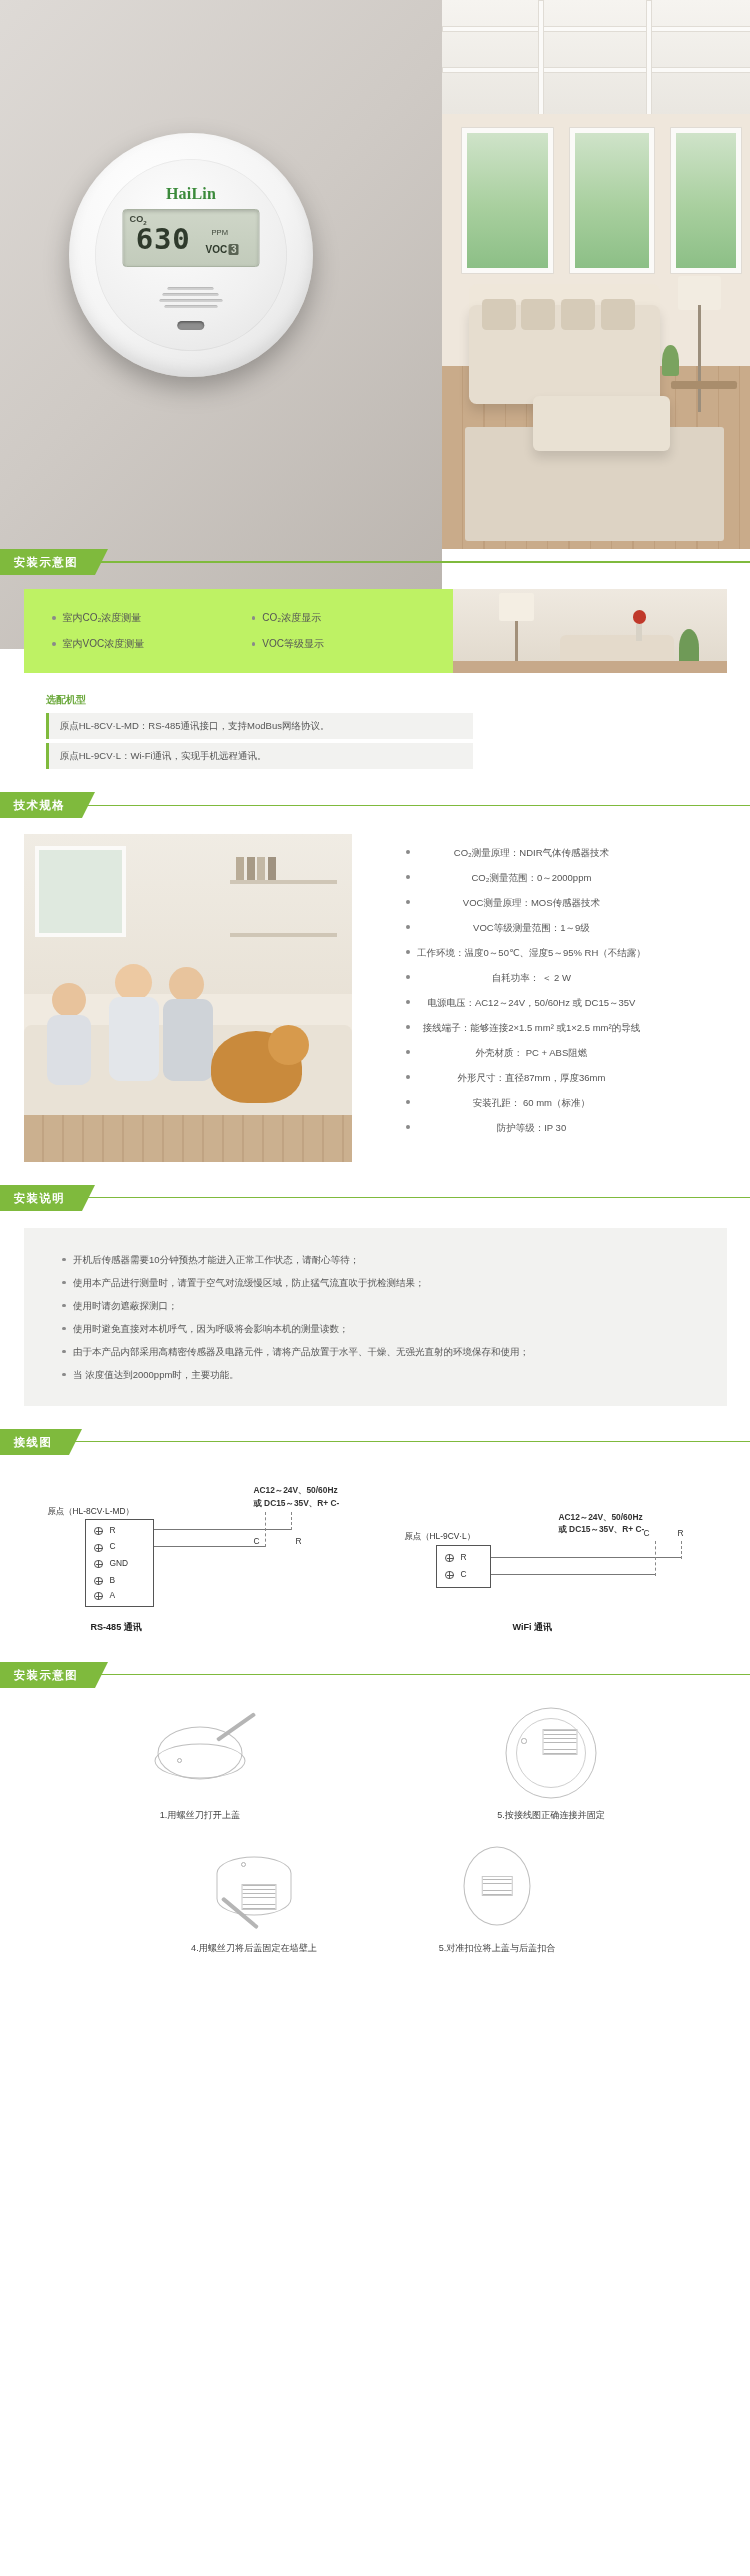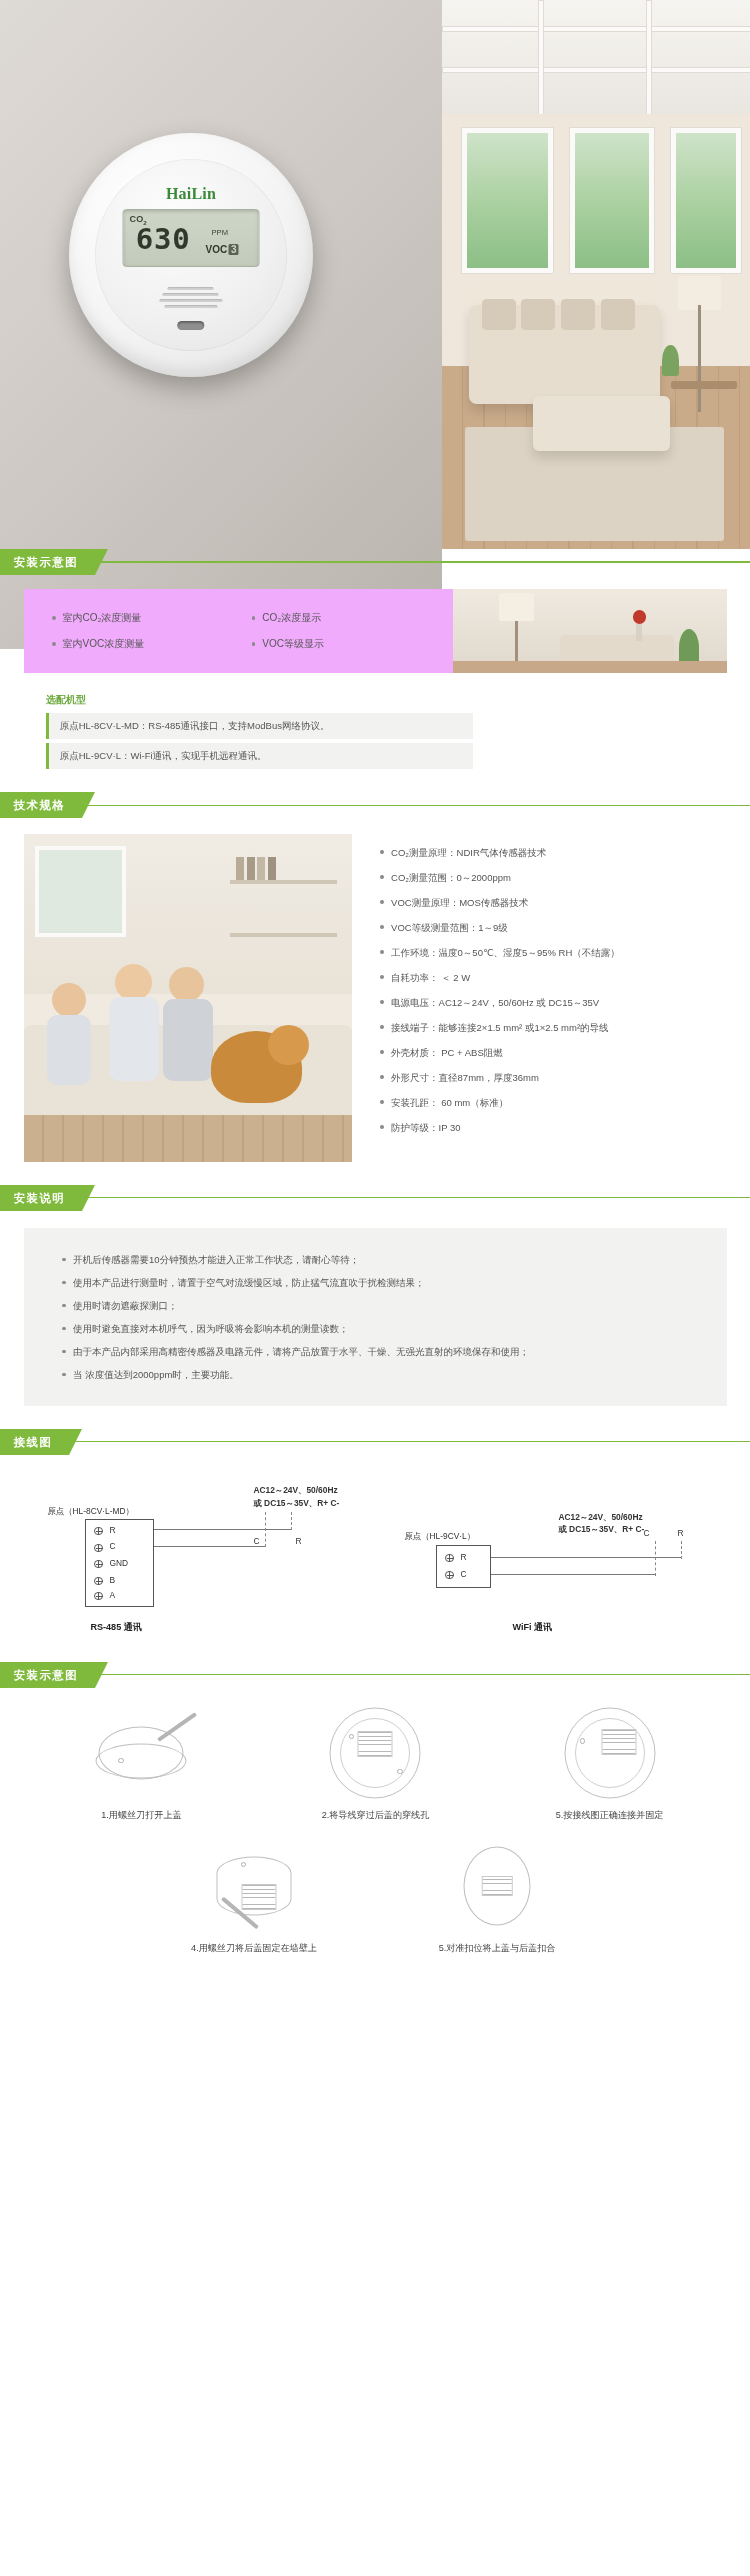--- a/index.html
+++ b/index.html
@@ -102,21 +102,21 @@
     content: ""; position: absolute; right: -13px; top: 0;
     border-top: 26px solid #7fba3d; border-right: 13px solid transparent;
   }
   .sec-head .rule {
     position: absolute; left: 0; right: 0; top: 12.2px; height: 1.5px; background: #7fba3d; z-index: 1;
   }
   .sec-wrap { padding: 0 0 0 0; }
 
   
   .func-box {
-    margin: 13.7px 24.4px 0 24.4px; background: #f0abfc; height: 84px;
+    margin: 13.7px 24.4px 0 24.4px; background: #bef264; height: 84px;
     position: relative; overflow: hidden; display: flex; align-items: center;
   }
   .func-list { width: 427px; padding-left: 27.4px; display: flex; flex-wrap: wrap; }
   .func-list li {
     list-style: none; width: 50%; font-size: 10px; color: #555; line-height: 26px;
     position: relative; padding-left: 10.7px;
   }
   .func-list li:before {
     content: ""; position: absolute; left: 0; top: 11.4px;
     width: 3.8px; height: 3.8px; background: #8a8a8a; border-radius: 50%;
@@ -150,21 +150,21 @@
   .si-shelf2 { position:absolute; left:206px; top:99px; width:107px; height:4.6px; background:#cfc6b6;}
   .si-book { position:absolute; width:7.6px; height:23px; background:#b9ac97; top:23px;}
   .si-sofa { position:absolute; left:0; top:191px; width:328px; height:91px; background:#e9e2d6; border-radius:7.6px 7.6px 0 0;}
   .si-sofa-back { position:absolute; left:0; top:160px; width:328px; height:40px; background:#f0eae0;}
   .si-person { position:absolute; border-radius:50%; }
   .si-dog { position:absolute; left:187px; top:197px; width:91px; height:72px; background:#c98a3c; border-radius:50% 50% 40% 40%;}
   .si-dog-head { position:absolute; left:244px; top:191px; width:41px; height:40px; background:#d79a4c; border-radius:50%;}
   .si-floor { position:absolute; left:0; bottom:0; width:100%; height:47px;
     background: repeating-linear-gradient(90deg,#cbb08f 0 18.3px,#c0a382 18.3px 20px);}
 
-  .spec-list { padding-left: 28px; padding-top: 6.1px; }
+  .spec-list { padding-left: 54px; padding-top: 6.1px; text-align: center; }
   .spec-list li {
     list-style: none; font-size: 9.5px; color: #555; line-height: 25px;
     position: relative; padding-left: 10.7px; white-space: nowrap;
   }
   .spec-list li:before {
     content: ""; position: absolute; left: 0; top: 10.7px;
     width: 3.8px; height: 3.8px; background: #8a8a8a; border-radius: 50%;
   }
 
   
@@ -436,30 +436,20 @@
             <div class="ring" style="width:85px;height:53px;border-radius:50%/50%;"></div>
             <div class="tool" style="left:70px; top:17px;"></div>
             <div class="screw" style="left:34px; top:50px;"></div>
           </div>
           <div class="step-cap">1.用螺丝刀打开上盖</div>
         </div>
         <div class="step">
           <div class="step-art">
             <div class="ring"></div>
             <div class="ring inner"></div>
-            <div class="hatch" style="top:40%;"></div>
-            <div class="screw" style="left:30.5px;top:26px;"></div>
-            <div class="screw" style="left:79px;top:61px;"></div>
-          </div>
-          <div class="step-cap">2.将导线穿过后盖的穿线孔</div>
-        </div>
-        <div class="step">
-          <div class="step-art">
-            <div class="ring"></div>
-            <div class="ring inner"></div>
             <div class="hatch" style="left:58%;top:38%;"></div>
             <div class="screw" style="left:27.4px;top:30.5px;"></div>
           </div>
           <div class="step-cap">5.按接线图正确连接并固定</div>
         </div>
       </div>
 
       <div class="step-row" style="justify-content:center; gap:91px; margin-top:18.3px;">
         <div class="step">
           <div class="step-art">

